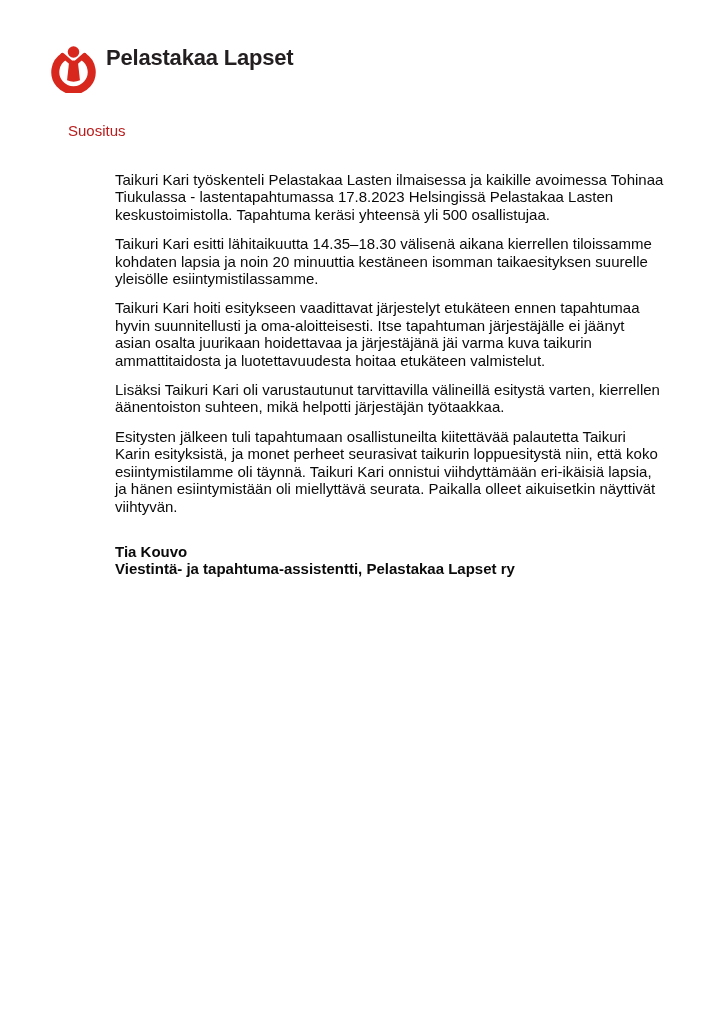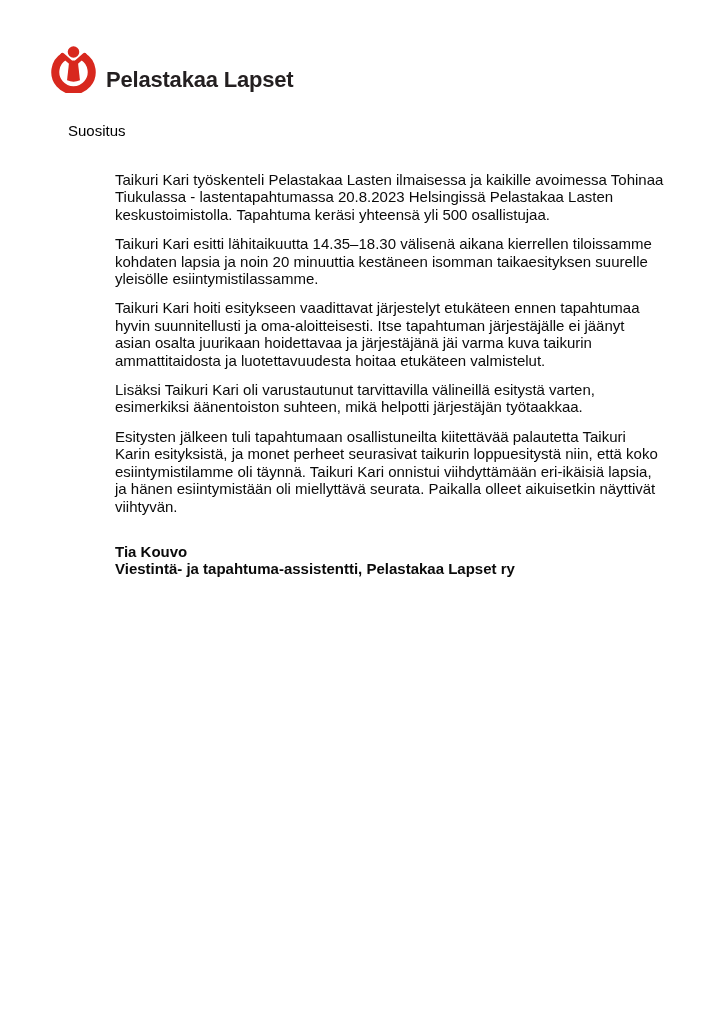--- a/index.html
+++ b/index.html
@@ -15,41 +15,41 @@
     background: #ffffff;
     font-family: "Liberation Sans", "DejaVu Sans", sans-serif;
     color: #111111;
     overflow: hidden;
   }
   .letterhead {
     position: absolute;
     left: 50px;
     top: 45px;
     display: flex;
-    align-items: flex-end;
+    align-items: flex-start;
     gap: 9px;
   }
   .logo-mark {
     width: 47px;
     height: 48px;
     display: block;
   }
   .brand-name {
     font-size: 22px;
     font-weight: 700;
     letter-spacing: -0.2px;
     color: #231f20;
     white-space: nowrap;
   }
   .doc-title {
     position: absolute;
     left: 68px;
     top: 122px;
     font-size: 15px;
-    color: #000000;
+    color: #b91c1c;
   }
   .doc-body {
     position: absolute;
     left: 115px;
     top: 171px;
     width: 549px;
     font-size: 15px;
     line-height: 17.4px;
     color: #0a0a0a;
   }
@@ -87,24 +87,24 @@
         <path d="M 21.5 17.5 L 12.8 9.8" stroke="#d8281e" stroke-width="4.6" stroke-linecap="round" fill="none"></path>
         <path d="M 26.5 17.5 L 35.2 9.8" stroke="#d8281e" stroke-width="4.6" stroke-linecap="round" fill="none"></path>
       </svg>
     </span>
     <span class="brand-name">Pelastakaa Lapset</span>
   </div>
 
   <div class="doc-title">Suositus</div>
 
   <div class="doc-body">
-    <p>Taikuri Kari työskenteli Pelastakaa Lasten ilmaisessa ja kaikille avoimessa Tohinaa Tiukulassa - lastentapahtumassa 20.8.2023 Helsingissä Pelastakaa Lasten keskustoimistolla. Tapahtuma keräsi yhteensä yli 500 osallistujaa.</p>
+    <p>Taikuri Kari työskenteli Pelastakaa Lasten ilmaisessa ja kaikille avoimessa Tohinaa Tiukulassa - lastentapahtumassa 17.8.2023 Helsingissä Pelastakaa Lasten keskustoimistolla. Tapahtuma keräsi yhteensä yli 500 osallistujaa.</p>
     <p>Taikuri Kari esitti lähitaikuutta 14.35–18.30 välisenä aikana kierrellen tiloissamme kohdaten lapsia ja noin 20 minuuttia kestäneen isomman taikaesityksen suurelle yleisölle esiintymistilassamme.</p>
     <p>Taikuri Kari hoiti esitykseen vaadittavat järjestelyt etukäteen ennen tapahtumaa hyvin suunnitellusti ja oma-aloitteisesti. Itse tapahtuman järjestäjälle ei jäänyt asian osalta juurikaan hoidettavaa ja järjestäjänä jäi varma kuva taikurin ammattitaidosta ja luotettavuudesta hoitaa etukäteen valmistelut.</p>
-    <p>Lisäksi Taikuri Kari oli varustautunut tarvittavilla välineillä esitystä varten, esimerkiksi äänentoiston suhteen, mikä helpotti järjestäjän työtaakkaa.</p>
+    <p>Lisäksi Taikuri Kari oli varustautunut tarvittavilla välineillä esitystä varten, kierrellen äänentoiston suhteen, mikä helpotti järjestäjän työtaakkaa.</p>
     <p>Esitysten jälkeen tuli tapahtumaan osallistuneilta kiitettävää palautetta Taikuri Karin esityksistä, ja monet perheet seurasivat taikurin loppuesitystä niin, että koko esiintymistilamme oli täynnä. Taikuri Kari onnistui viihdyttämään eri-ikäisiä lapsia, ja hänen esiintymistään oli miellyttävä seurata. Paikalla olleet aikuisetkin näyttivät viihtyvän.</p>
 
 
     <div class="signature-block">
       <div class="signature-name">Tia Kouvo</div>
       <div class="signature-title">Viestintä- ja tapahtuma-assistentti, Pelastakaa Lapset ry</div>
     </div>
   </div>
 
 </div>

